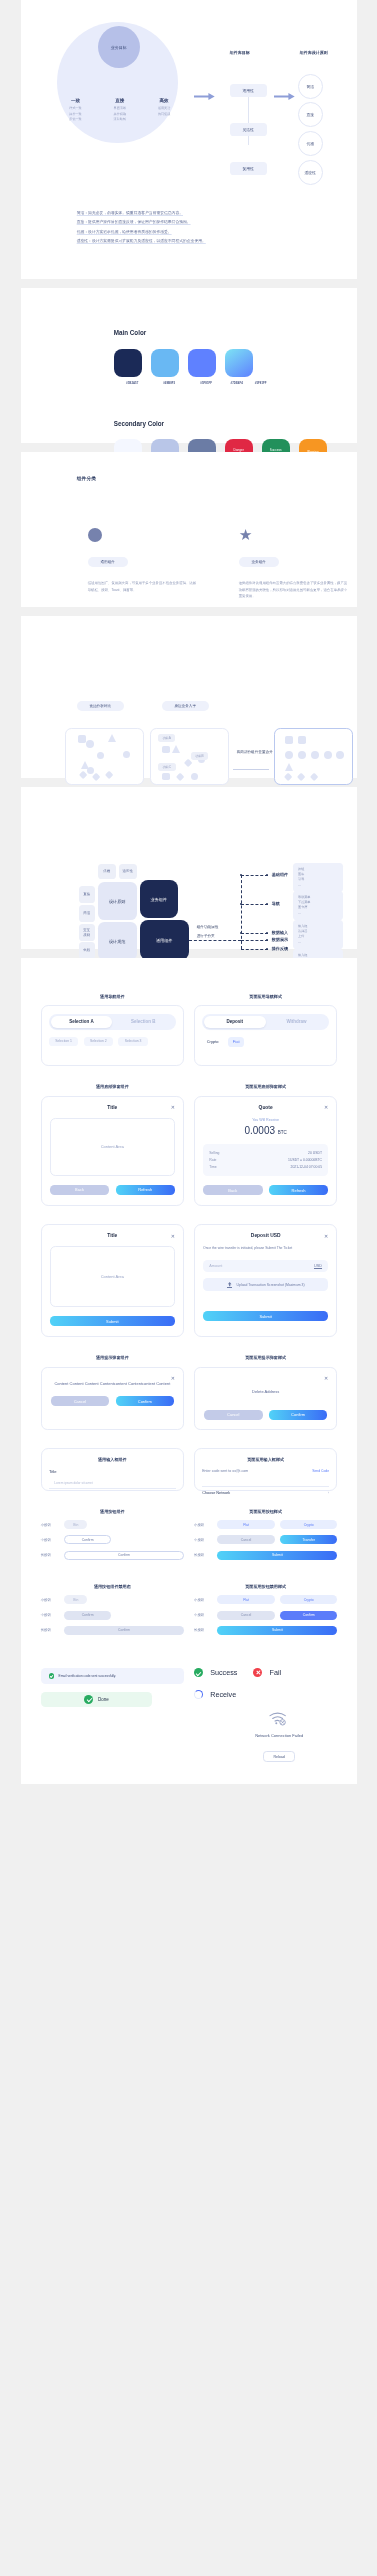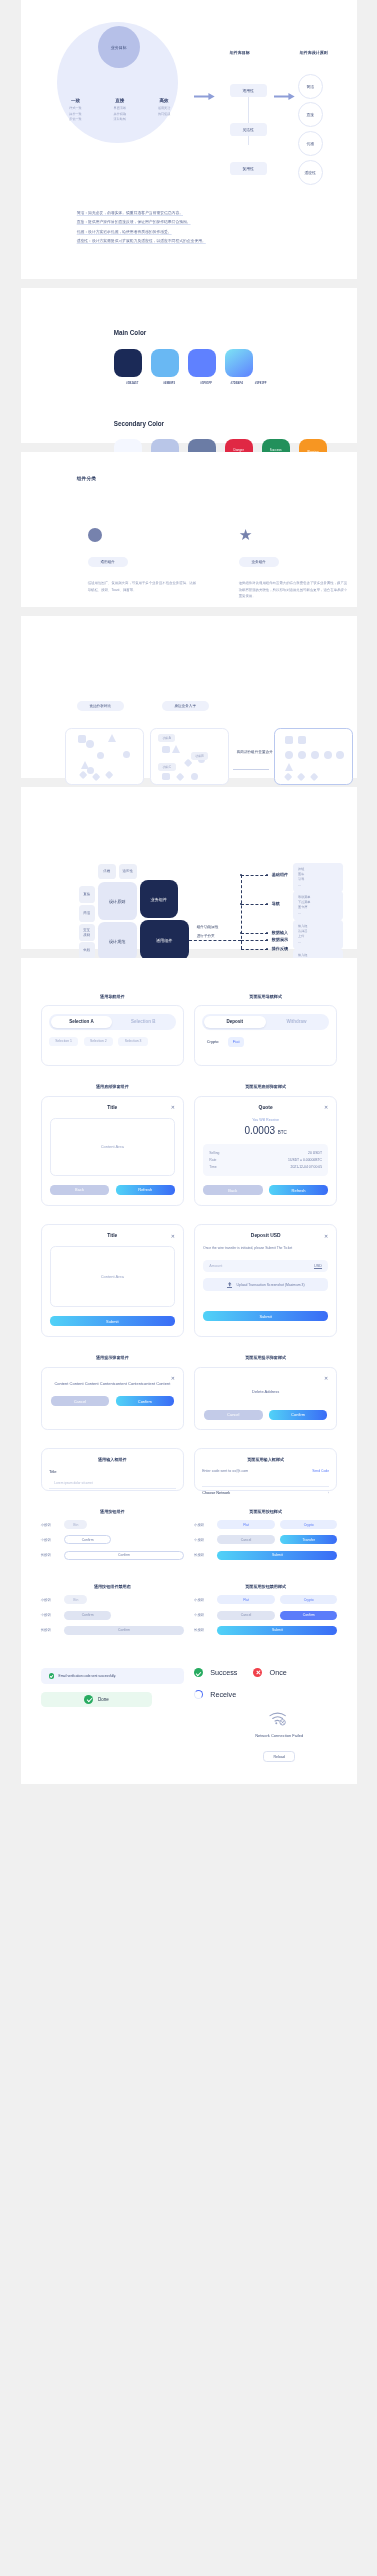--- a/index.html
+++ b/index.html
@@ -662,21 +662,21 @@
         </div>
       </div>
       <div>
         <div style="display:flex;gap:16px">
           <div class="st-row">
             <span class="ok big"></span>
             <span class="st-lbl">Success</span>
           </div>
           <div class="st-row">
             <span class="fail"></span>
-            <span class="st-lbl">Once</span>
+            <span class="st-lbl">Fail</span>
           </div>
         </div>
         <div class="st-row">
           <span class="spin"></span>
           <span class="st-lbl">Receive</span>
         </div>
         <div style="text-align:center;margin-left:27px">
           <svg width="20" height="14.4" viewBox="0 0 22 16">
             <path d="M1 5.2A14 14 0 0 1 18 5.2" stroke="#9aa4c4" stroke-width="1.2" fill="none" stroke-linecap="round"></path>
             <path d="M4 8.3A9.5 9.5 0 0 1 15 8.3" stroke="#9aa4c4" stroke-width="1.2" fill="none" stroke-linecap="round"></path>

